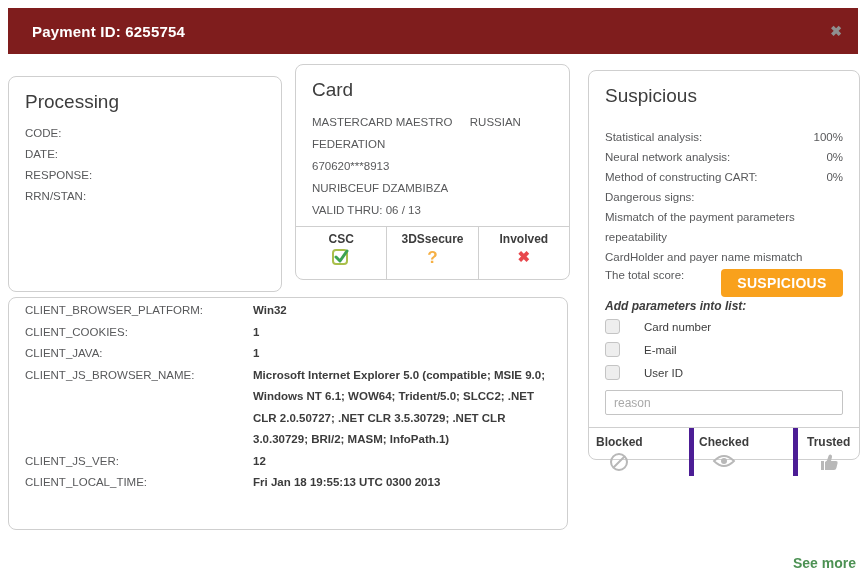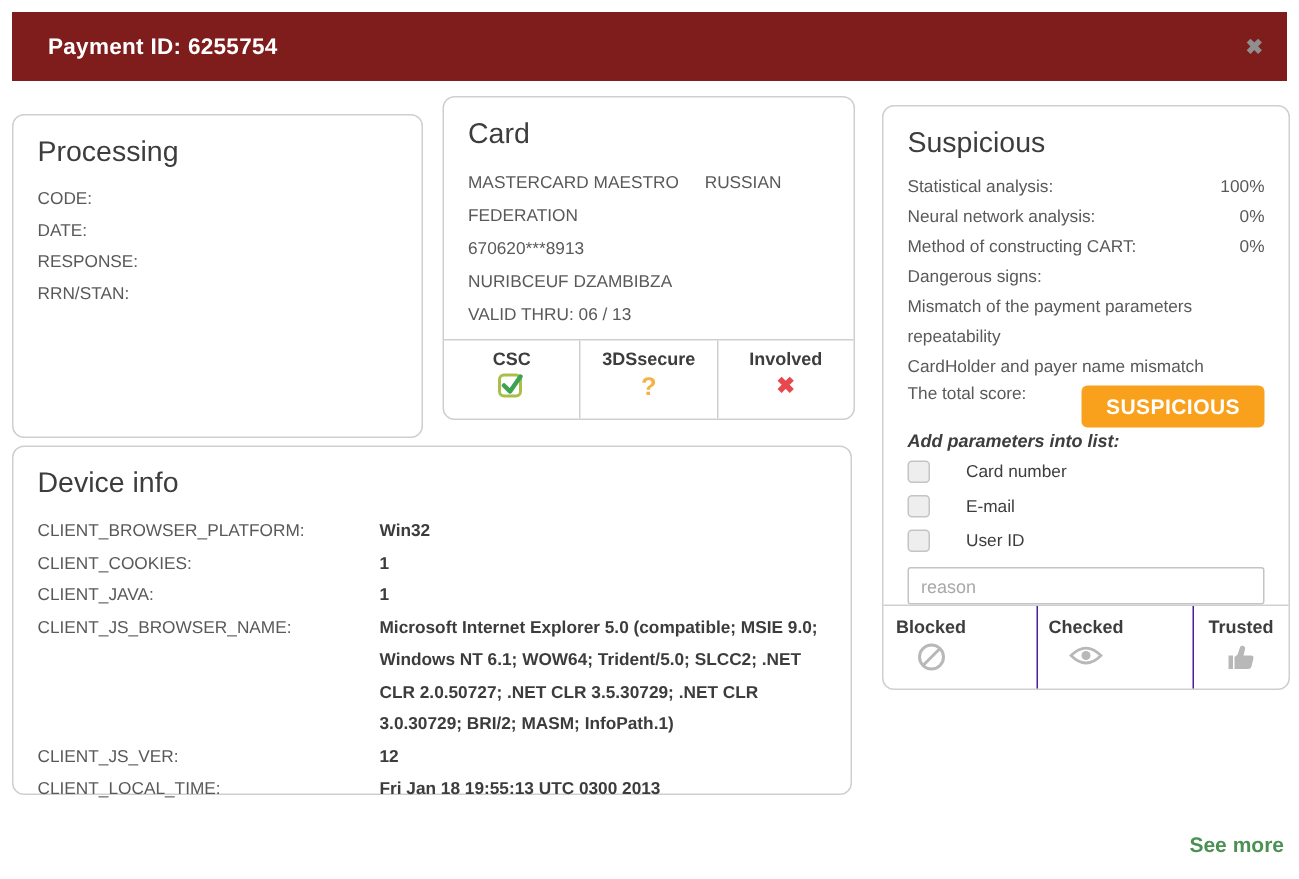--- a/index.html
+++ b/index.html
@@ -43,21 +43,21 @@
   }
   .status-cell {
     flex:1; text-align:center; padding-top:5px;
   }
   .status-cell + .status-cell { border-left:1px solid #cfcfcf; }
   .status-label { font-size:12px; color:#3d3d3d; font-weight:bold; display:block; margin-bottom:2px; }
   .icon-question { color:#f6b044; font-weight:bold; font-size:17px; }
   .icon-cross { color:#e8484d; font-weight:bold; font-size:15px; }
   .csc-check { display:inline-block; width:18px; height:18px; position:relative; }
   
-  .panel-suspicious { left:588px; top:70px; width:272px; height:390px; display:flex; flex-direction:column; }
+  .panel-suspicious { left:588px; top:70px; width:272px; height:390px; display:flex; flex-direction:column;gap:12px; }
   .susp-body { padding:0 16px; }
   .metric-row { display:flex; line-height:20px; }
   .metric-row .val { margin-left:auto; }
   .sign-row { line-height:20px; }
   .score-row { display:flex; align-items:flex-start; margin-top:2px; }
   .score-badge {
     margin-left:auto; background:#f9a11c; color:#fff; font-weight:bold;
     font-size:14px; letter-spacing:.3px; border-radius:4px;
     padding:6px 14px; min-width:122px; text-align:center;
   }
@@ -71,21 +71,21 @@
   .reason-input {
     width:100%; height:25px; border:1px solid #c4c4c4; border-radius:2px;
     margin-top:6px; padding:0 8px; font-size:12px; color:#58595b;
     font-family:"Liberation Sans", sans-serif; outline:none;
   }
   .reason-input::placeholder { color:#a9a9a9; }
   .susp-footer {
     margin-top:auto; display:flex; border-top:1px solid #cfcfcf; height:56px;
   }
   .action-cell { flex:1; text-align:center; padding-top:7px; cursor:pointer; }
-  .action-cell + .action-cell { border-left:1px solid #4c1d95;margin-left:39px; }
+  .action-cell + .action-cell { border-left:5px solid #4c1d95;margin-left:39px; }
   .action-label { display:block; font-size:12px; color:#3d3d3d; font-weight:bold; margin-bottom:3px; }
   .gray-svg { stroke:#b8b8b8; fill:none; }
   
   .panel-device { left:8px; top:297px; width:560px; height:233px; }
   .dev-rows { padding:2px 16px; font-size:11.5px; }
   .dev-row { display:flex; line-height:21.5px;gap:28px; }
   .dev-label { width:200px; flex:none; color:#58595b; }
   .dev-value { color:#3c3c3c; font-weight:bold; width:330px; }
   
   .see-more {
@@ -204,21 +204,20 @@
         <span class="action-label">Trusted</span>
         <svg width="20" height="20" viewBox="0 0 20 20">
           <path d="M2 9 h3 v9 h-3 z M6 18 h9 q2 0 2.4-2 l1.2-5 q.4-2-1.6-2 h-5 l1-4 q.5-2-1.5-2.5 q-1.5-.4-2 1.5 l-1.5 4.5 l-2 1.5 z" fill="#b8b8b8"></path>
         </svg>
       </span>
     </div>
   </div>
 </div>
 
 <div class="panel panel-device">
-  <div class="panel-title">Device info</div>
   <div class="dev-rows">
     <div class="dev-row">
       <span class="dev-label">CLIENT_BROWSER_PLATFORM:</span>
       <span class="dev-value">Win32</span>
     </div>
     <div class="dev-row">
       <span class="dev-label">CLIENT_COOKIES:</span>
       <span class="dev-value">1</span>
     </div>
     <div class="dev-row">

